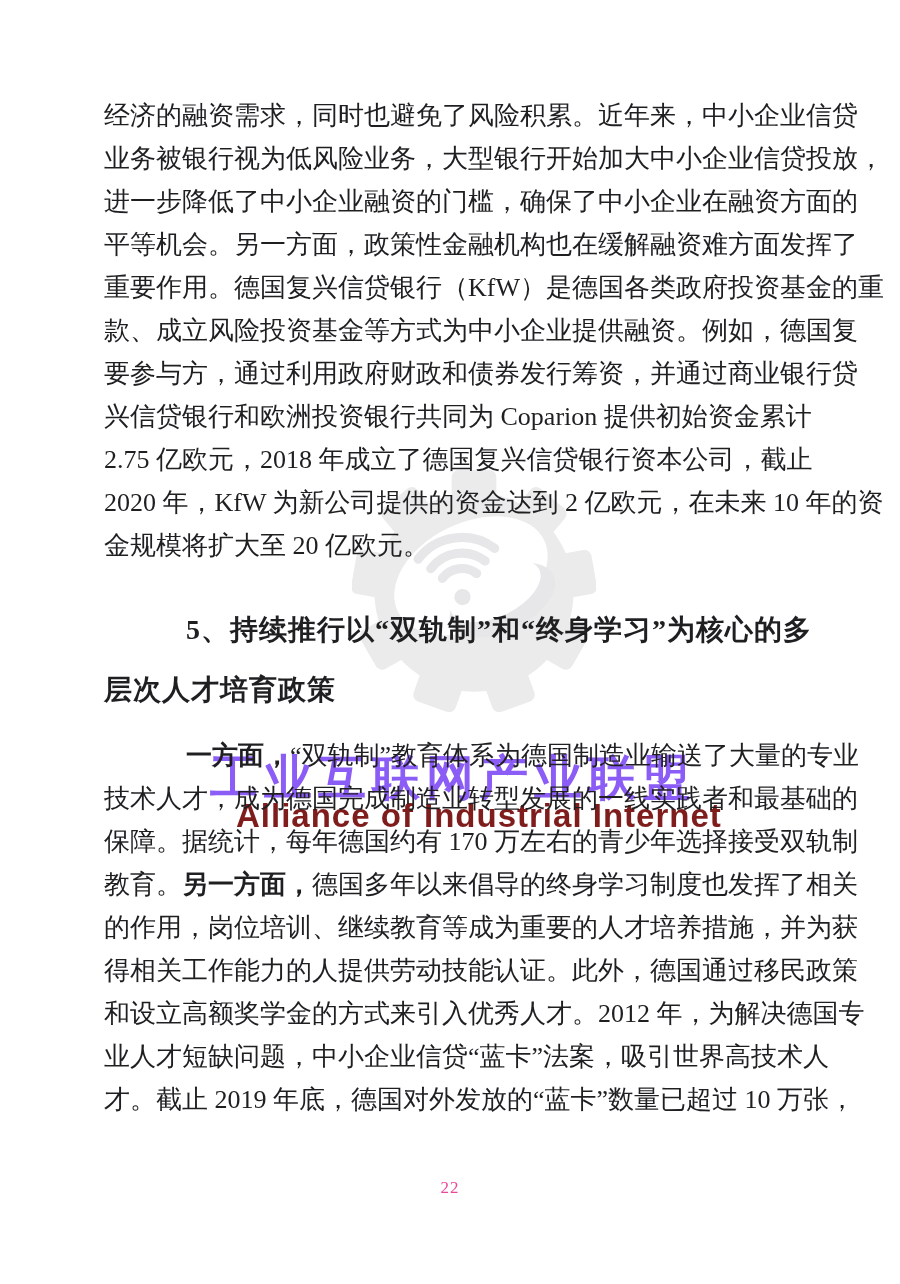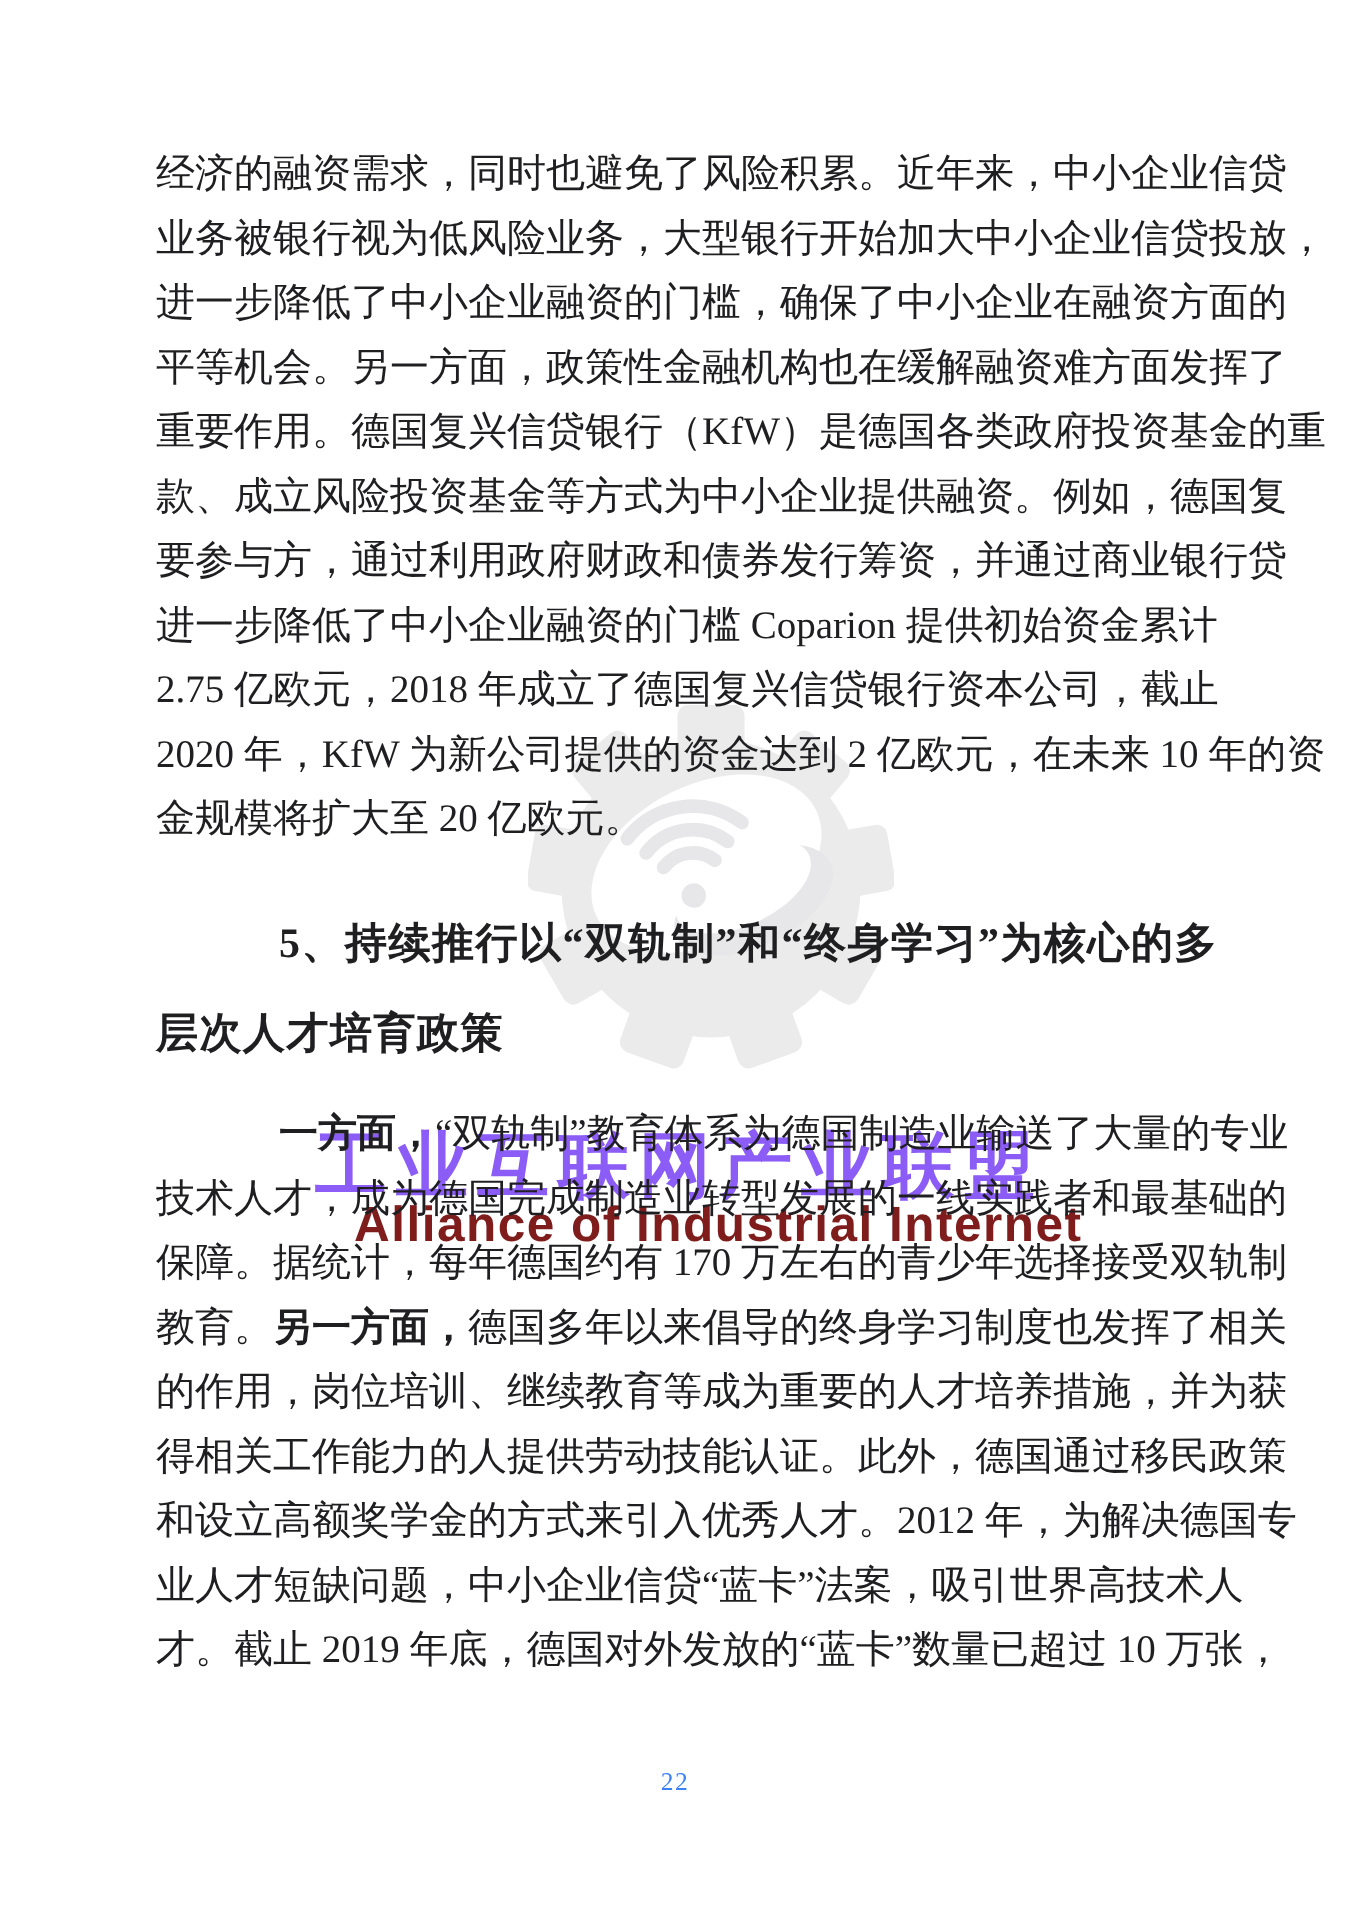--- a/index.html
+++ b/index.html
@@ -54,21 +54,21 @@
   .heading .hline{
     display:block;height:60px;line-height:60px;
     white-space:nowrap;letter-spacing:1px;
   }
   .heading .hline.indent{padding-left:82px;}
   .hei{font-family:"Liberation Sans","DejaVu Sans",sans-serif;font-weight:bold;}
   .footer{
     position:absolute;left:0;top:1178px;width:100%;
     text-align:center;z-index:1;
   }
-  .page-num{font-size:17px;color:#3b82f6;letter-spacing:1px;}
+  .page-num{font-size:17px;color:#ec4899;letter-spacing:1px;}
 </style>
 </head>
 <body>
 
 <div class="page">
 
   <div class="watermark">
     <svg class="wm-gear" width="244" height="244" viewBox="0 0 240 240">
       <g fill="#ebebeb">
         <rect x="98" y="0" width="44" height="36" rx="7" transform="rotate(0 120 120)"></rect>
@@ -99,21 +99,21 @@
   <div class="content">
 
     <p class="para p1">
       <span class="line">经济的融资需求，同时也避免了风险积累。近年来，中小企业信贷</span>
       <span class="line">业务被银行视为低风险业务，大型银行开始加大中小企业信贷投放，</span>
       <span class="line">进一步降低了中小企业融资的门槛，确保了中小企业在融资方面的</span>
       <span class="line">平等机会。另一方面，政策性金融机构也在缓解融资难方面发挥了</span>
       <span class="line">重要作用。德国复兴信贷银行（KfW）是德国各类政府投资基金的重</span>
       <span class="line">款、成立风险投资基金等方式为中小企业提供融资。例如，德国复</span>
       <span class="line">要参与方，通过利用政府财政和债券发行筹资，并通过商业银行贷</span>
-      <span class="line">进一步降低了中小企业融资的门槛 Coparion 提供初始资金累计</span>
+      <span class="line">兴信贷银行和欧洲投资银行共同为 Coparion 提供初始资金累计</span>
       <span class="line">2.75 亿欧元，2018 年成立了德国复兴信贷银行资本公司，截止</span>
       <span class="line">2020 年，KfW 为新公司提供的资金达到 2 亿欧元，在未来 10 年的资</span>
       <span class="line last">金规模将扩大至 20 亿欧元。</span>
     </p>
 
     <div class="heading">
       <span class="hline indent">5、持续推行以“双轨制”和“终身学习”为核心的多</span>
       <span class="hline">层次人才培育政策</span>
     </div>
 

